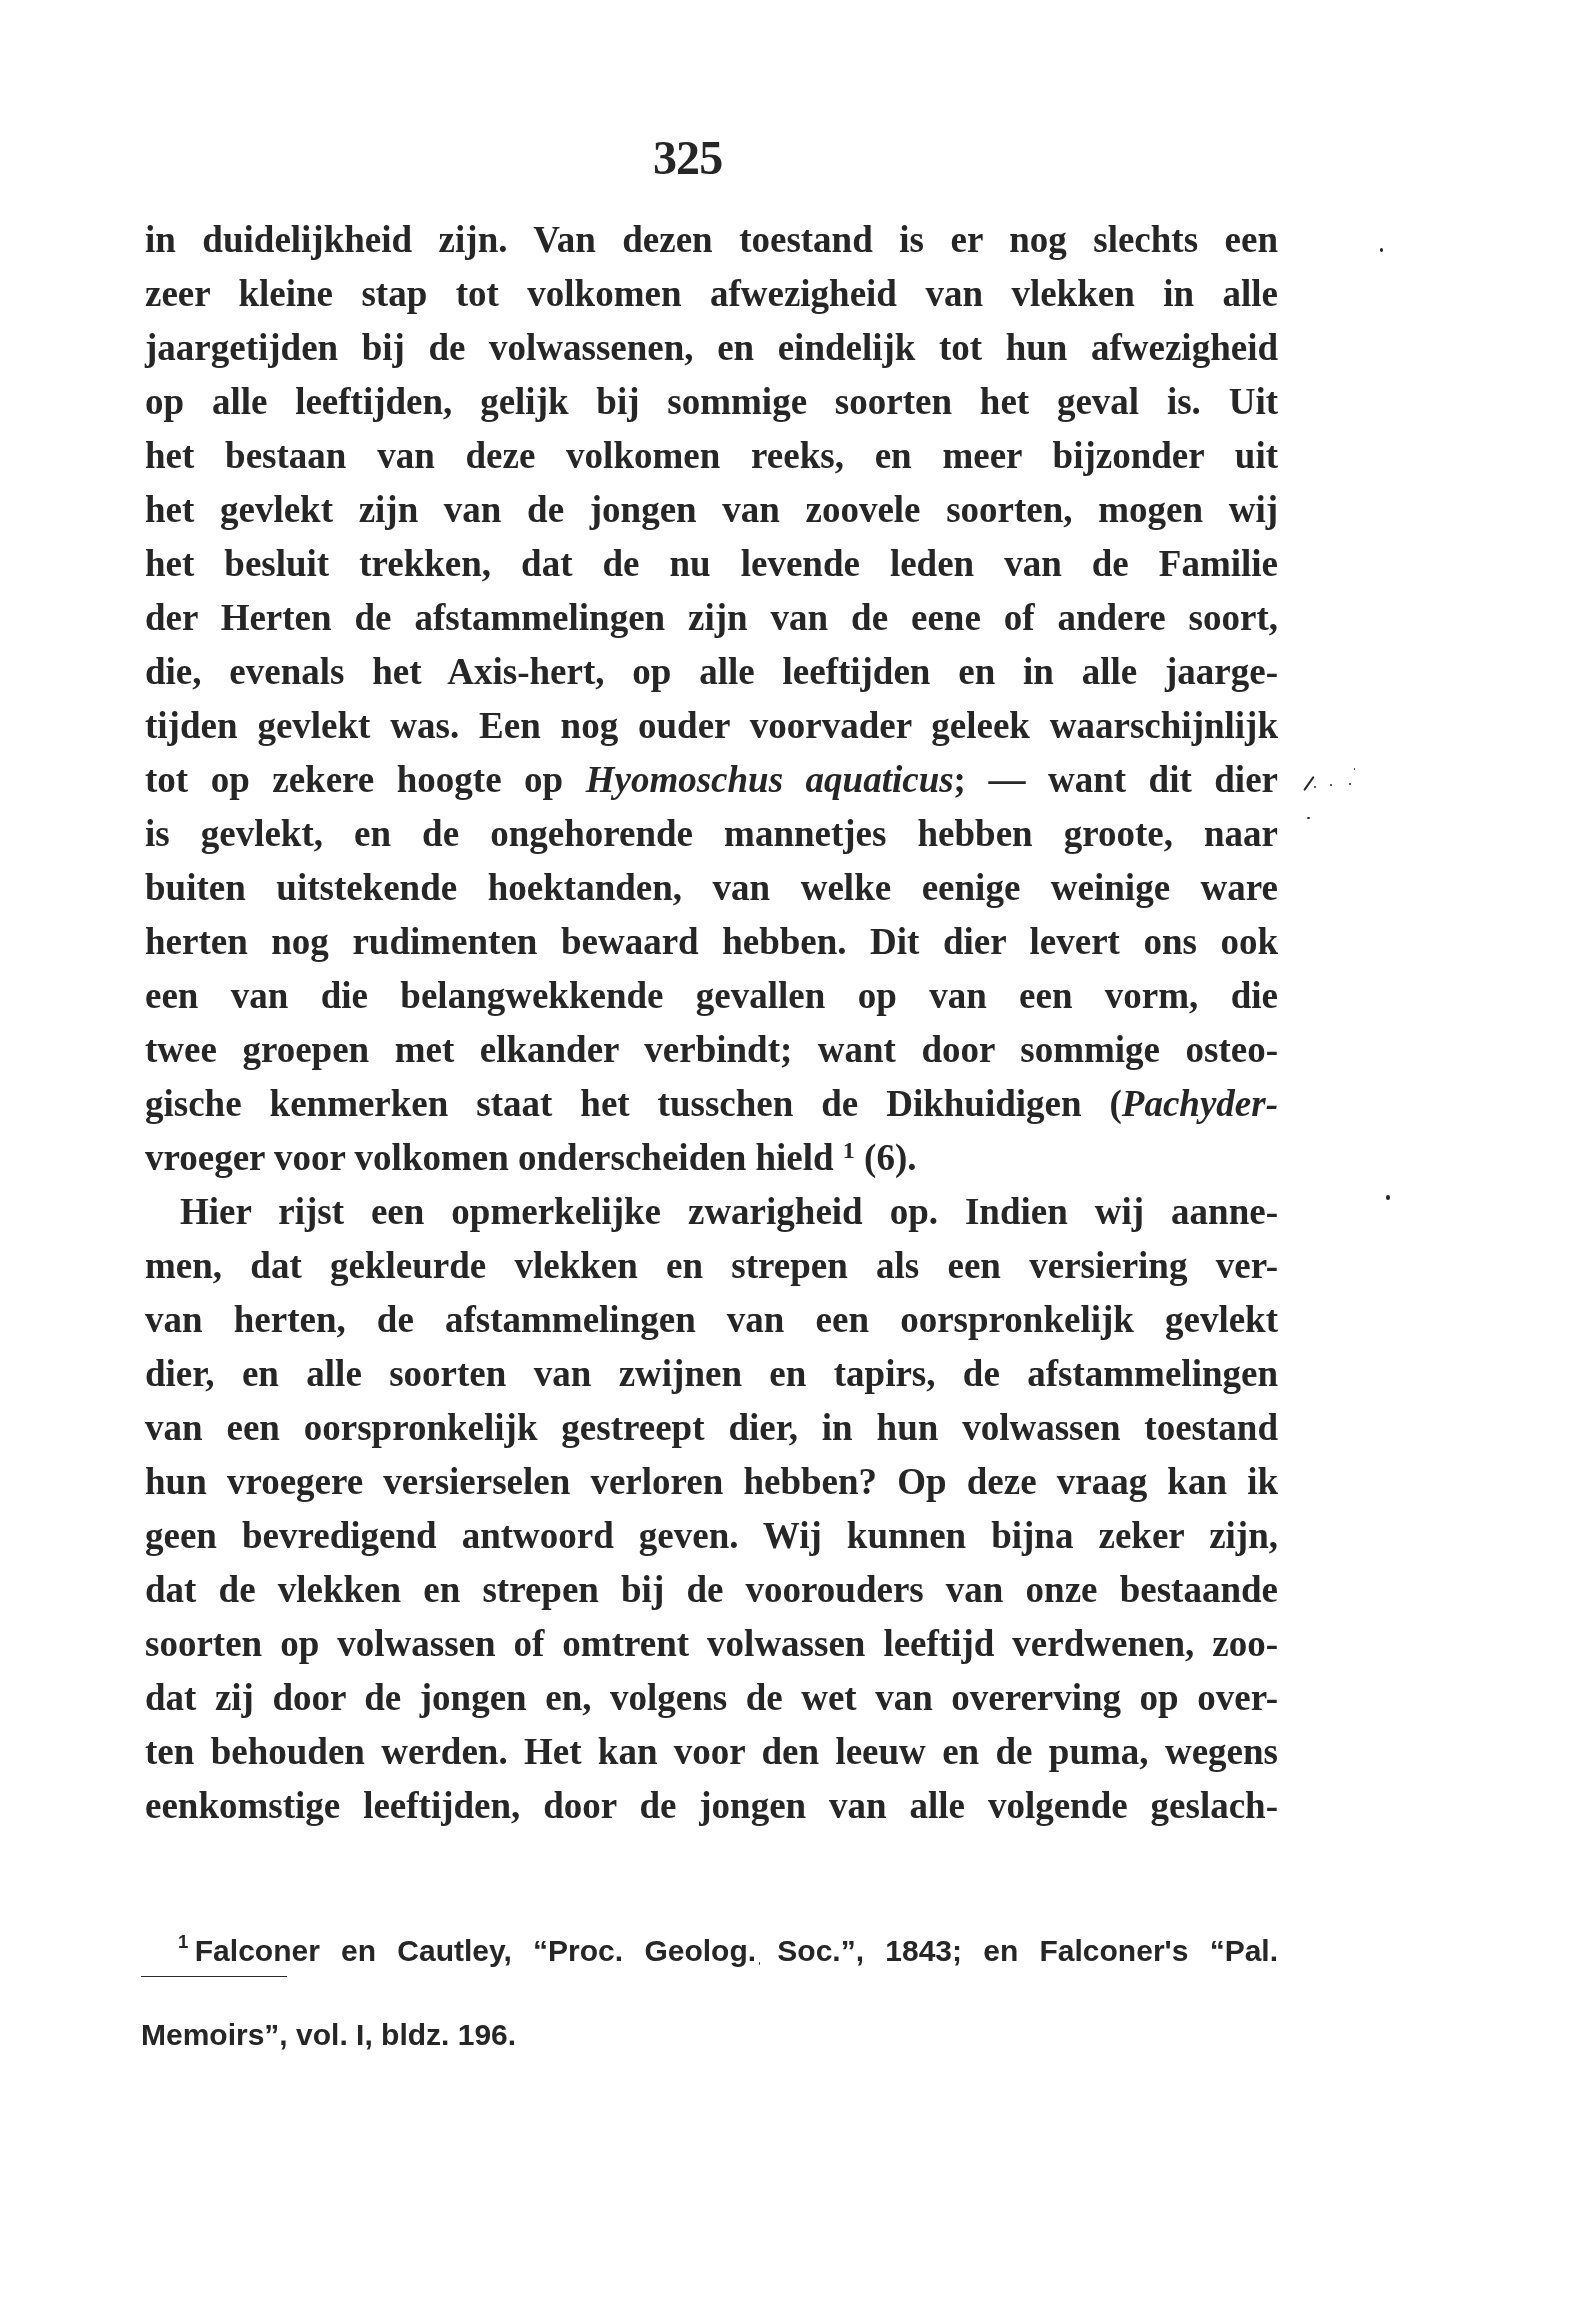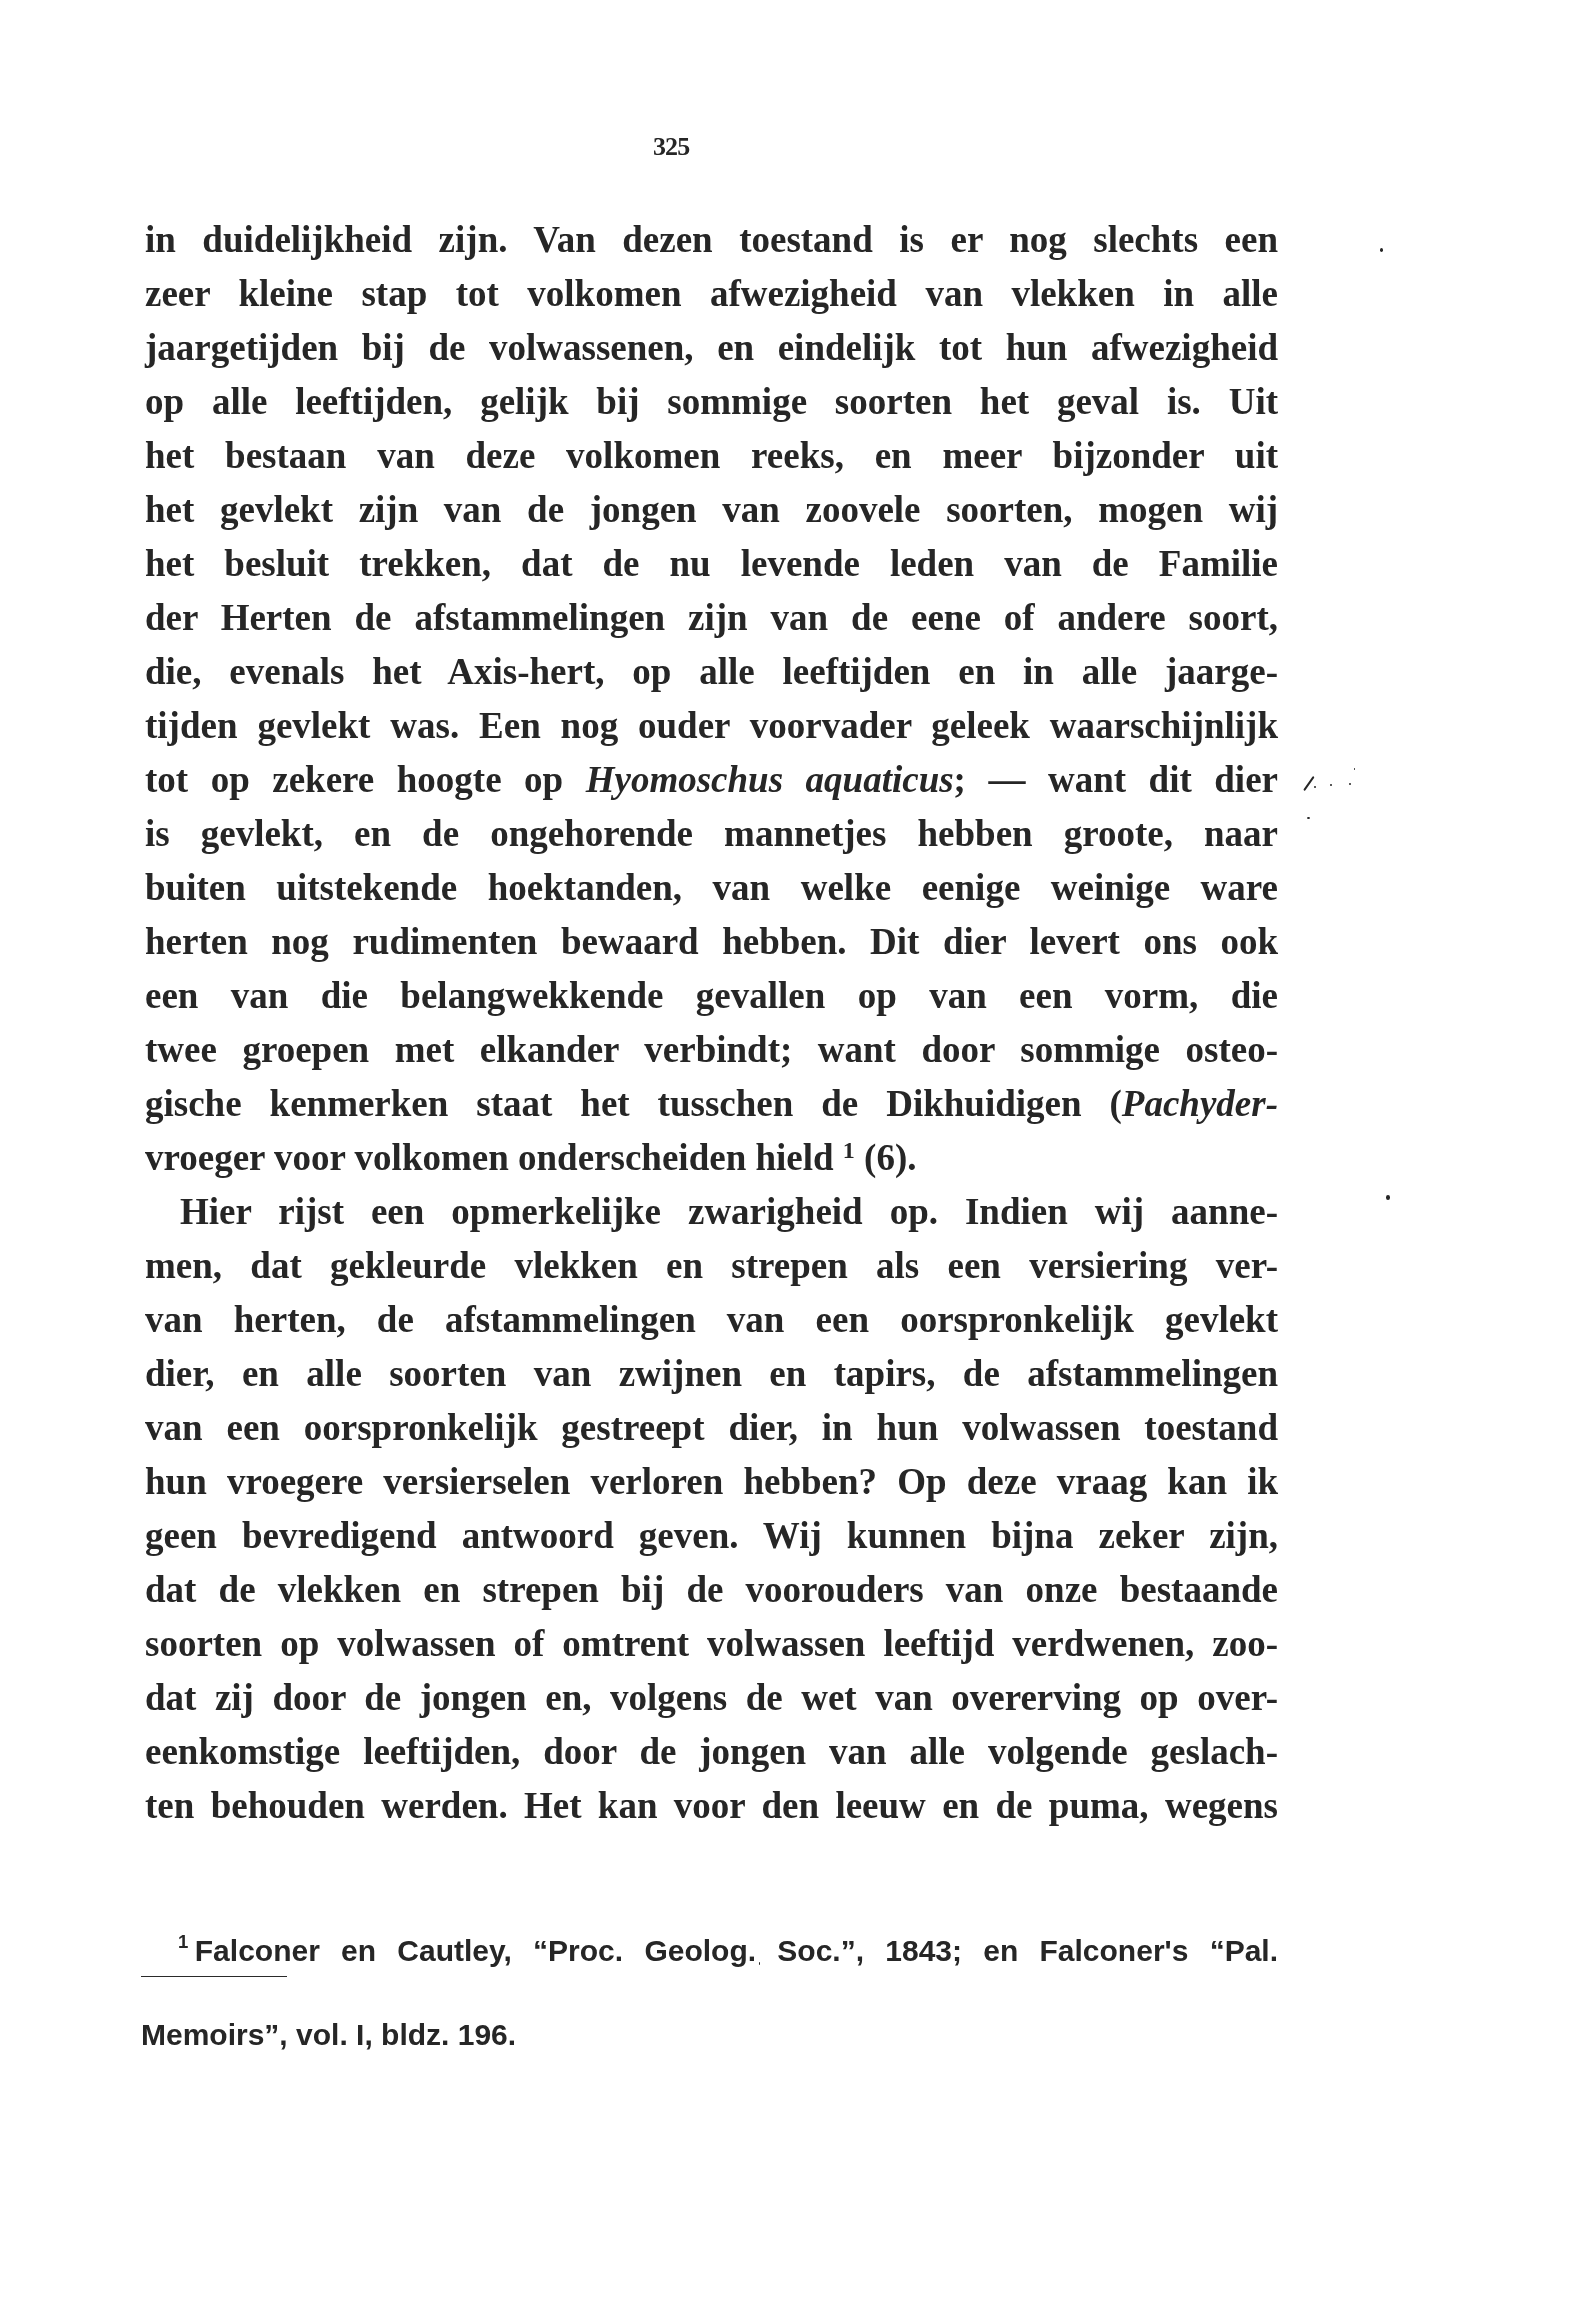--- a/index.html
+++ b/index.html
@@ -1,21 +1,21 @@
 <!DOCTYPE html>
 <html style="font-size:7.4px"><head>
 <meta charset="utf-8">
 <style>
   html, body { margin: 0; padding: 0; background: #ffffff; }
   body { width: 1576px; height: 2395px; position: relative; overflow: hidden; }
   .page { position: absolute; left: 0; top: 0; width: 1576px; height: 2395px; background: #ffffff; color: #262626; }
   .page-number {
     position: absolute; left: 653px; top: 134px;
     font-family: "Liberation Serif", "DejaVu Serif", serif;
-    font-weight: bold; font-size: 26px; line-height: 1; color: #262626;
+    font-weight: bold; font-size: 48px; line-height: 1; color: #262626;
     letter-spacing: -0.9px;
   }
   .body-text {
     position: absolute; left: 145px; top: 213px; width: 1133px;
     font-family: "Liberation Serif", "DejaVu Serif", serif;
     font-weight: bold; font-size: 37px; line-height: 54px; color: #262626;
   }
   .line {
     display: block; height: 54px; white-space: nowrap;
     text-align: justify; text-align-last: justify;
@@ -68,22 +68,22 @@
     <div class="line indent"><span>Hier rijst een opmerkelijke zwarigheid op. Indien wij aanne-</span></div>
     <div class="line"><span>men, dat gekleurde vlekken en strepen als een versiering ver-</span></div>
     <div class="line"><span>van herten, de afstammelingen van een oorspronkelijk gevlekt</span></div>
     <div class="line"><span>dier, en alle soorten van zwijnen en tapirs, de afstammelingen</span></div>
     <div class="line"><span>van een oorspronkelijk gestreept dier, in hun volwassen toestand</span></div>
     <div class="line"><span>hun vroegere versierselen verloren hebben? Op deze vraag kan ik</span></div>
     <div class="line"><span>geen bevredigend antwoord geven. Wij kunnen bijna zeker zijn,</span></div>
     <div class="line"><span>dat de vlekken en strepen bij de voorouders van onze bestaande</span></div>
     <div class="line"><span>soorten op volwassen of omtrent volwassen leeftijd verdwenen, zoo-</span></div>
     <div class="line"><span>dat zij door de jongen en, volgens de wet van overerving op over-</span></div>
+    <div class="line"><span>ten behouden werden. Het kan voor den leeuw en de puma, wegens</span></div>
     <div class="line"><span>eenkomstige leeftijden, door de jongen van alle volgende geslach-</span></div>
-    <div class="line"><span>ten behouden werden. Het kan voor den leeuw en de puma, wegens</span></div>
   </div>
 
   <div class="footnote-rule"></div>
 
   <div class="footnotes">
     <div class="fn-line first"><span class="fn-mark">1</span><span>Falconer en Cautley, “Proc. Geolog. Soc.”, 1843; en Falconer's “Pal.</span></div>
     <div class="fn-line last"><span>Memoirs”, vol. I, bldz. 196.</span></div>
   </div>
 
   <div class="speck" style="left:1380px;top:248px;width:3.2px;height:3.7px;"></div>

